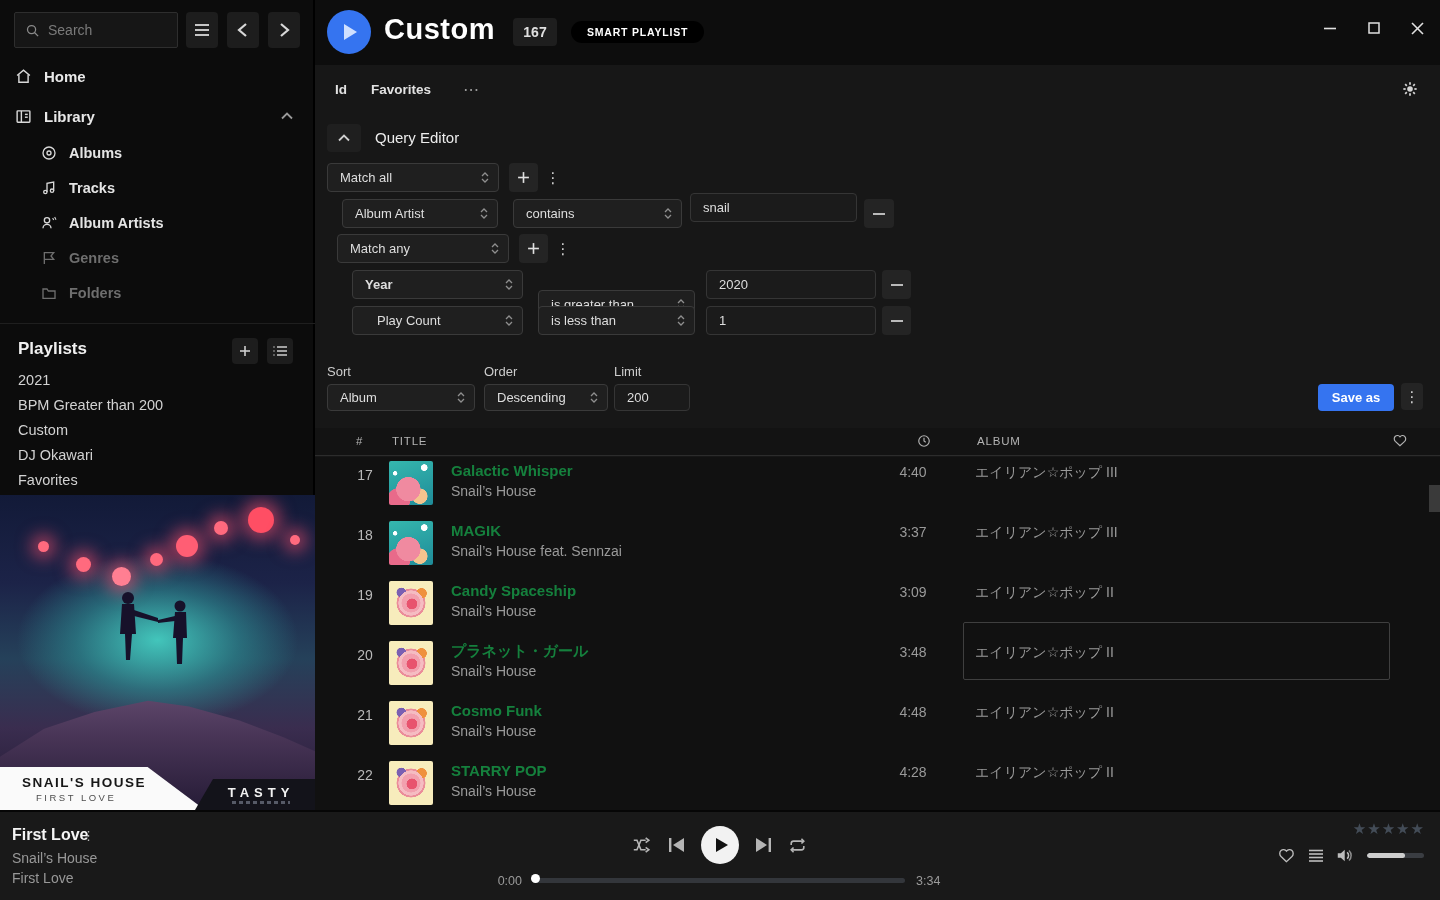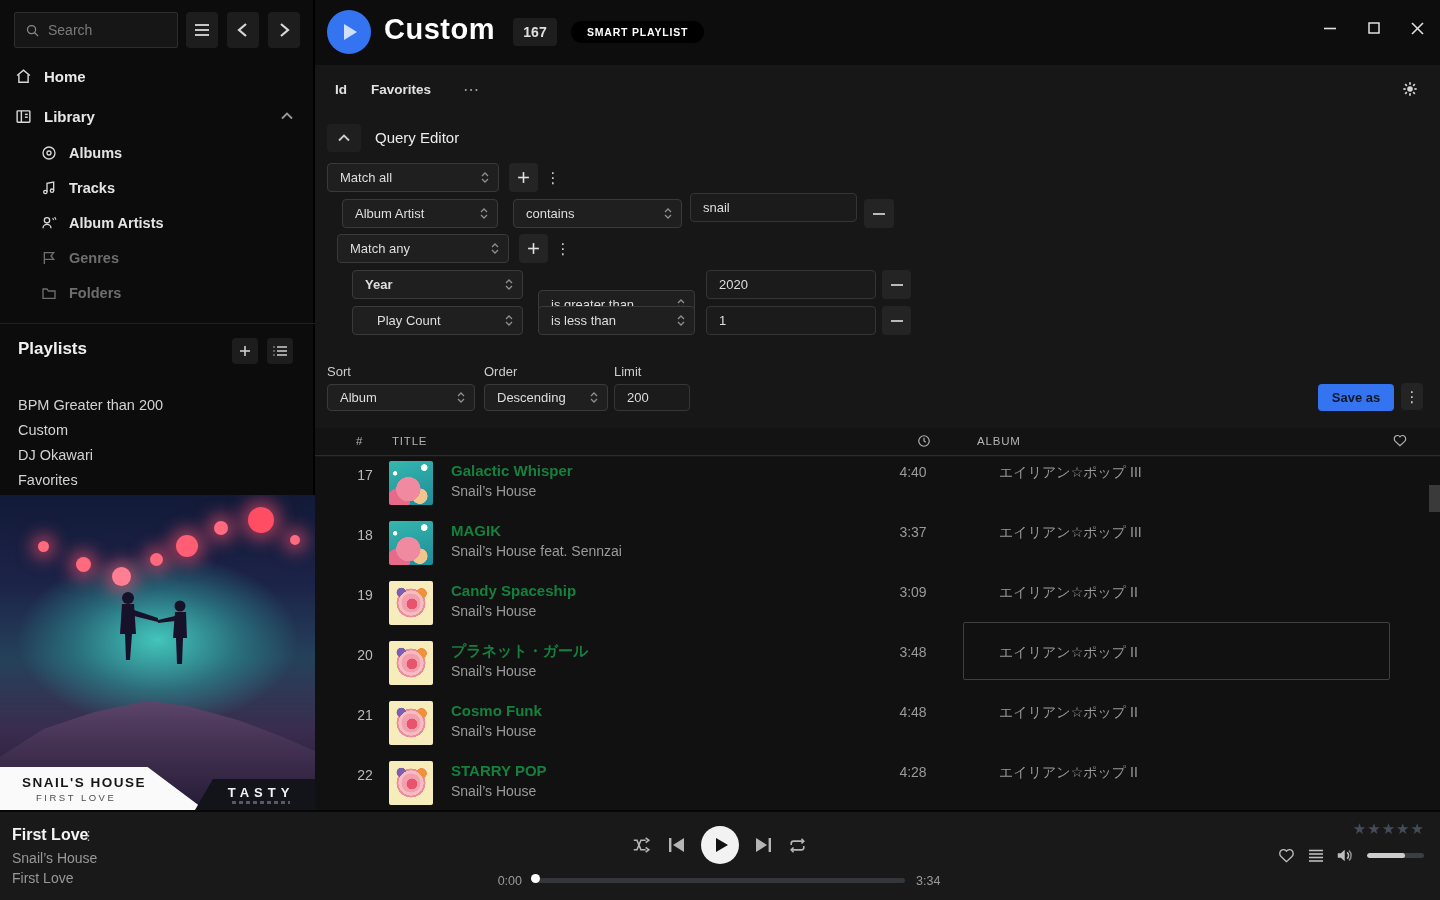--- a/index.html
+++ b/index.html
@@ -58,21 +58,21 @@
   .gear { position:absolute; right:22px; top:16px; color:#d5d5d5; cursor:pointer; }
 
   .qe-collapse { position:absolute; left:12px; top:59px; width:34px; height:28px; background:#1f1f1f; border-radius:4px; display:flex; align-items:center; justify-content:center; color:#cfcfcf; cursor:pointer; }
   .qe-title { position:absolute; left:60px; top:64px; font-size:15px; color:#ececec; }
   .select { position:absolute; height:29px; background:#1f1f1f; border:1px solid #3a3a3a; border-radius:4px; display:flex; align-items:center; justify-content:space-between; padding:0 9px 0 12px; font-size:13px; color:#dedede; cursor:pointer; }
   .updown { display:flex; flex-direction:column; gap:1px; color:#8f8f8f; }
   .tinput { position:absolute; height:29px; background:#1b1b1b; border:1px solid #353535; border-radius:4px; color:#dedede; font-size:13px; padding:0 12px; font-family:inherit; outline:0; }
   .mini-btn { position:absolute; height:29px; background:#242424; border-radius:4px; display:flex; align-items:center; justify-content:center; color:#e0e0e0; cursor:pointer; font-size:15px; }
   .dots-v { position:absolute; height:29px; display:flex; align-items:center; justify-content:center; color:#cfcfcf; font-size:15px; cursor:pointer; width:16px; }
   .qe-label { position:absolute; top:299px; font-size:13px; color:#cdcdcd; }
-  .saveas { position:absolute; left:1003px; top:319px; width:76px; height:27px; background:#3574f0; border-radius:4px; border:0; color:#0f172a; font-size:13px; font-weight:bold; font-family:inherit; cursor:pointer; }
+  .saveas { position:absolute; left:1003px; top:319px; width:76px; height:27px; background:#3574f0; border-radius:4px; border:0; color:#ffffff; font-size:13px; font-weight:bold; font-family:inherit; cursor:pointer; }
 
   
   .thead { position:absolute; left:0; top:363px; width:1125px; height:28px; border-bottom:1px solid #2c2c2c; background:#131313; font-size:11.5px; letter-spacing:.8px; color:#b3b3b3; }
   .thead span { position:absolute; top:7px; }
   .rows { position:absolute; left:0; top:392px; width:1125px; height:353px; overflow:hidden; background:#111; }
   .trow { position:absolute; left:0; width:1338px; height:60px; cursor:pointer; }
   .trow .num { position:absolute; left:30px; top:14px; width:40px; text-align:center; font-size:14px; color:#b9b9b9; }
   .thumb { position:absolute; left:74px; top:8px; width:44px; height:44px; border-radius:2px; }
   .art-a { background:
       radial-gradient(circle at 80% 15%, #fff 0 6%, transparent 7%),
@@ -84,21 +84,21 @@
   .art-b { background:
       radial-gradient(circle at 52% 52%, #e8536e 0 16%, transparent 17%),
       radial-gradient(circle at 50% 50%, #f2a0ae 0 30%, #f5bcc2 31% 40%, transparent 41%),
       radial-gradient(circle at 74% 28%, #ef913e 0 11%, transparent 12%),
       radial-gradient(circle at 28% 26%, #7a5fb2 0 10%, transparent 11%),
       radial-gradient(circle at 50% 50%, #eb8d9a 0 46%, transparent 47%),
       #f7ecbc; }
   .trow .ttl { position:absolute; left:136px; top:9px; font-size:15px; font-weight:bold; color:#15803d; white-space:nowrap; }
   .trow .art-name { position:absolute; left:136px; top:30px; font-size:14px; color:#9a9a9a; white-space:nowrap; }
   .trow .dur { position:absolute; left:575px; top:11px; width:46px; text-align:center; font-size:14px; color:#9a9a9a; }
-  .trow .alb { position:absolute; left:660px; top:11px; font-size:14px; color:#9a9a9a; white-space:nowrap;margin-left:24px; }
+  .trow .alb { position:absolute; left:660px; top:11px; font-size:14px; color:#9a9a9a; white-space:nowrap; }
   .alb-outline { position:absolute; left:648px; top:-11px; width:427px; height:58px; border:1px solid #3f3f3f; border-radius:2px; }
   .scroll-thumb { position:absolute; left:1114px; top:420px; width:11px; height:27px; background:#3a3a3a; }
 
   
   .playerbar { position:absolute; left:0; top:810px; width:1440px; height:90px; background:#191919; border-top:2px solid #060606; }
   .np-title { position:absolute; left:12px; top:14px; font-size:16px; font-weight:bold; color:#f5f5f5; }
   .np-dots { position:absolute; left:82px; top:16px; color:#b5b5b5; font-size:13px; cursor:pointer; }
   .np-artist { position:absolute; left:12px; top:38px; font-size:14px; color:#989898; }
   .np-album { position:absolute; left:12px; top:58px; font-size:14px; color:#989898; }
   .controls { position:absolute; left:612px; top:14px; width:216px; display:flex; align-items:center; justify-content:center; gap:17px; color:#b5b5b5; }
@@ -244,20 +244,21 @@
         <svg width="14" height="12" viewBox="0 0 14 12" stroke="#cfcfcf" stroke-width="1.5">
             <line x1="4" y1="2" x2="14" y2="2"></line>
             <line x1="4" y1="6" x2="14" y2="6"></line>
             <line x1="4" y1="10" x2="14" y2="10"></line>
             <line x1="0.5" y1="2" x2="1.5" y2="2"></line>
             <line x1="0.5" y1="6" x2="1.5" y2="6"></line>
             <line x1="0.5" y1="10" x2="1.5" y2="10"></line>
           </svg>
       </span>
     </div>
+    <div class="pl-item" style="top:372px;">2021</div>
     <div class="pl-item" style="top:397px;">BPM Greater than 200</div>
     <div class="pl-item" style="top:422px;">Custom</div>
     <div class="pl-item" style="top:447px;">DJ Okawari</div>
     <div class="pl-item" style="top:472px;">Favorites</div>
 
     <div class="now-art">
       <div class="lantern" style="left:38px;top:46px;width:11px;height:11px;"></div>
       <div class="lantern" style="left:76px;top:62px;width:15px;height:15px;"></div>
       <div class="lantern" style="left:112px;top:72px;width:19px;height:19px;background:#ff7f92;"></div>
       <div class="lantern" style="left:150px;top:58px;width:13px;height:13px;"></div>

